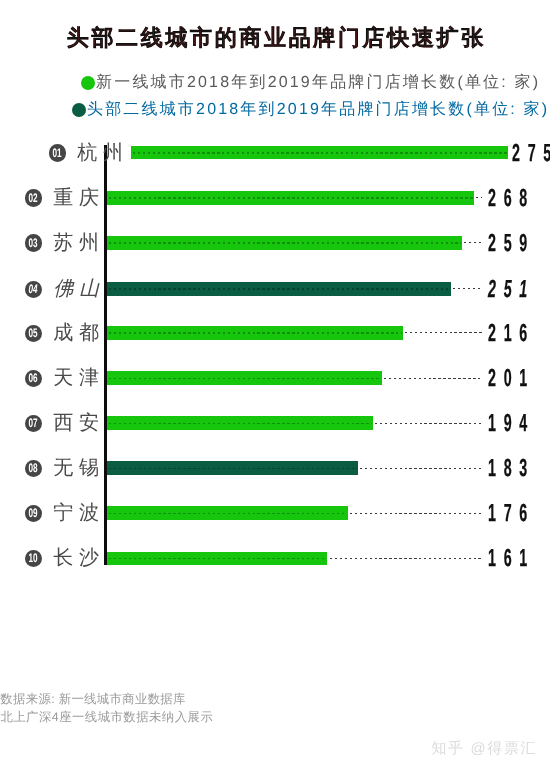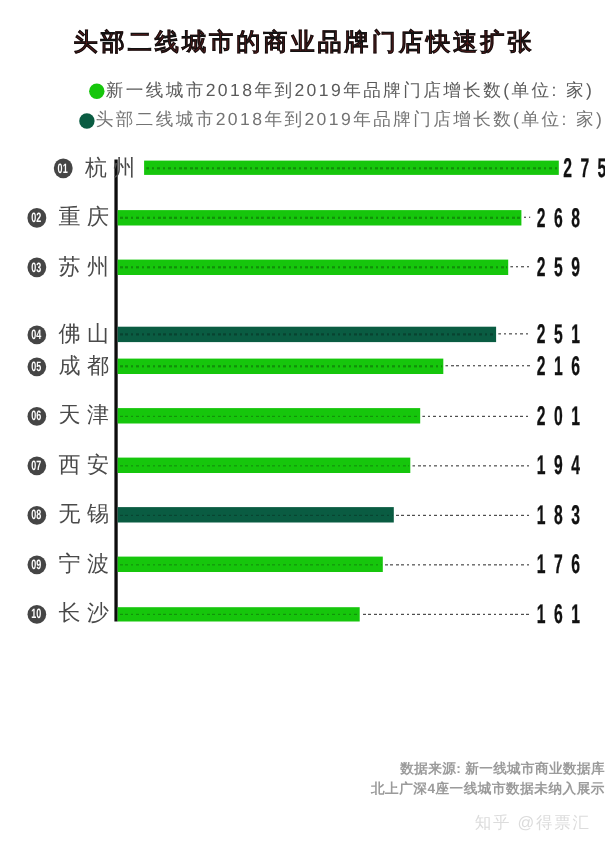--- a/index.html
+++ b/index.html
@@ -49,21 +49,21 @@
   .logo{position:absolute;left:228.3px;top:589.6px;width:86px;height:86px;}
   .logo svg{position:absolute;left:0;top:0;}
   .logo-tag{position:absolute;left:3.2px;top:62.4px;width:86px;text-align:center;
             font-size:4.0px;letter-spacing:2.1px;text-indent:2.1px;color:#4b4b4b;
             font-weight:bold;line-height:4px;-webkit-font-smoothing:antialiased;}
   .logo-name{position:absolute;left:3.7px;top:67.5px;width:86px;text-align:center;
              font-size:9.6px;letter-spacing:0.5px;text-indent:0.5px;color:#333;line-height:10px;
              -webkit-font-smoothing:antialiased;}
 
   
-  .footer{position:absolute;left:0;top:689.5px;width:550px;text-align:right;color:#9b9b9b;font-weight:bold;}
+  .footer{position:absolute;left:0;top:689.5px;width:550px;text-align:left;color:#9b9b9b;}
   .f1{font-size:12.4px;line-height:18.5px;letter-spacing:0.32px;text-indent:0.32px;}
   .f2{font-size:12.4px;line-height:18.5px;letter-spacing:0.28px;text-indent:0.28px;}
   .f3{font-size:12.4px;line-height:18.5px;letter-spacing:0.45px;text-indent:0.45px;}
   .watermark{position:absolute;left:431.5px;top:740.6px;font-size:15px;color:#dcdcdc;
              letter-spacing:1.6px;line-height:15px;white-space:nowrap;}
 </style>
 </head>
 <body>
 
 <div id="page">
@@ -73,21 +73,21 @@
   <div class="legend">
     <div class="legend-row first" style="top:2.1px;left:0">
       <div class="legend-inner">
         <span class="dot" style="background: rgb(22, 198, 12);"></span>
         <span class="legend-label" style="color: rgb(90, 90, 90);">新一线城市2018年到2019年品牌门店增长数(单位: 家)</span>
       </div>
     </div>
     <div class="legend-row second" style="top:28.8px;left:0">
       <div class="legend-inner">
         <span class="dot" style="background: rgb(10, 92, 66);"></span>
-        <span class="legend-label" style="color: #737373;">头部二线城市2018年到2019年品牌门店增长数(单位: 家)</span>
+        <span class="legend-label" style="color: #0369a1;">头部二线城市2018年到2019年品牌门店增长数(单位: 家)</span>
       </div>
     </div>
   </div>
 
   <div class="axis"></div>
   <div id="rows">
     <div class="row" style="top: 142.8px; margin-left: 24px;">
       <div class="badge">
           <span>01</span>
         </div>
@@ -110,21 +110,21 @@
     <div class="row" style="top: 232.92px;">
       <div class="badge">
           <span>03</span>
         </div>
       <div class="city">苏州</div>
       <div class="bar" style="width: 354.7px; background: rgb(22, 198, 12);"></div>
       <div class="dashline-inner" style="left: 109px; width: 351.7px;"></div>
       <div class="dashline" style="left: 463.9px; width: 18.0995px;"></div>
       <div class="value">259</div>
     </div>
-    <div class="row" style="top: 294px;">
+    <div class="row" style="top: 279px; font-style: italic;">
       <div class="badge">
           <span>04</span>
         </div>
       <div class="city">佛山</div>
       <div class="bar" style="width: 343.744px; background: rgb(10, 92, 66);"></div>
       <div class="dashline-inner" style="left: 109px; width: 340.744px;"></div>
       <div class="dashline" style="left: 452.944px; width: 29.0555px;"></div>
       <div class="value">251</div>
     </div>
     <div class="row" style="top: 323.04px;">

